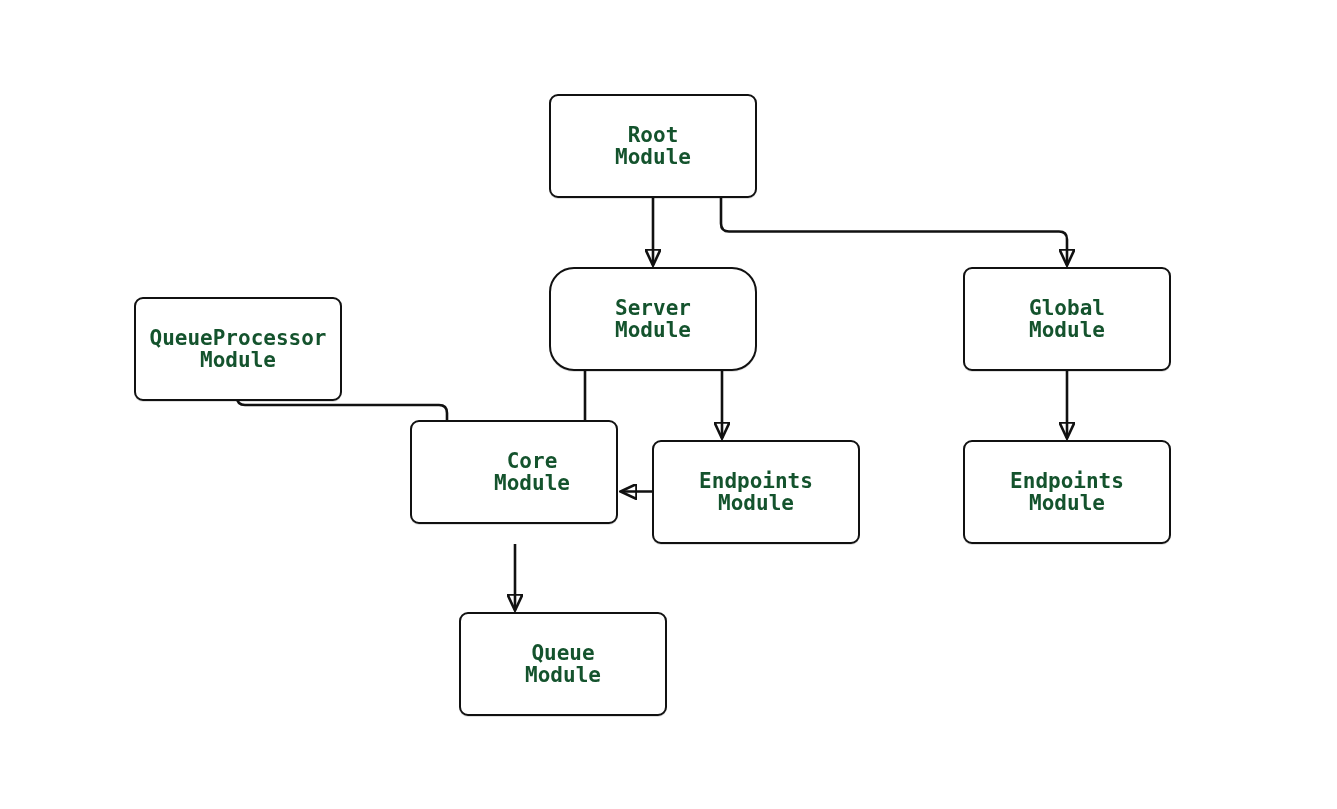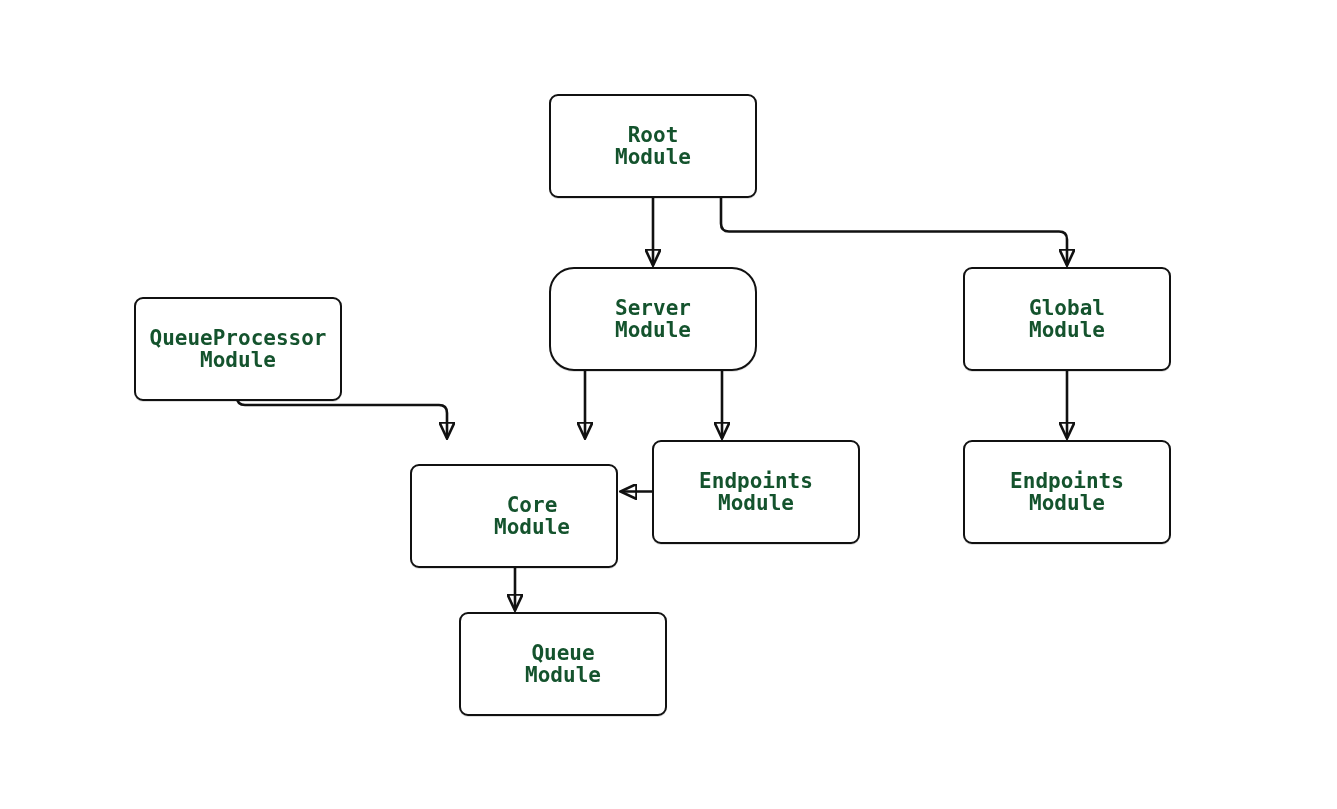--- a/index.html
+++ b/index.html
@@ -45,21 +45,21 @@
     font-weight: bold;
     font-size: 21px;
     line-height: 22px;
     color: #14532d;
     box-shadow: 0 1px 0 rgba(0,0,0,0.12);
   }
   #n-root          { left: 549px; top:  94px; }
   #n-queueprocessor{ left: 134px; top: 267px; margin-top: 30px; }
   #n-server        { left: 549px; top: 267px; border-radius: 25px; }
   #n-global        { left: 963px; top: 267px; }
-  #n-core          { left: 410px; top: 464px; padding-left: 36px; }
+  #n-core          { left: 410px; top: 420px; padding-left: 36px; }
   #n-endpoints     { left: 652px; top: 440px; }
   #n-repository    { left: 963px; top: 440px; }
   #n-queue         { left: 426px; top: 612px; margin-left: 33px; }
 </style>
 </head>
 <body>
 
 <div class="canvas">
 
   <svg class="edges" viewBox="0 0 1337 809" xmlns="http://www.w3.org/2000/svg" aria-hidden="true">

